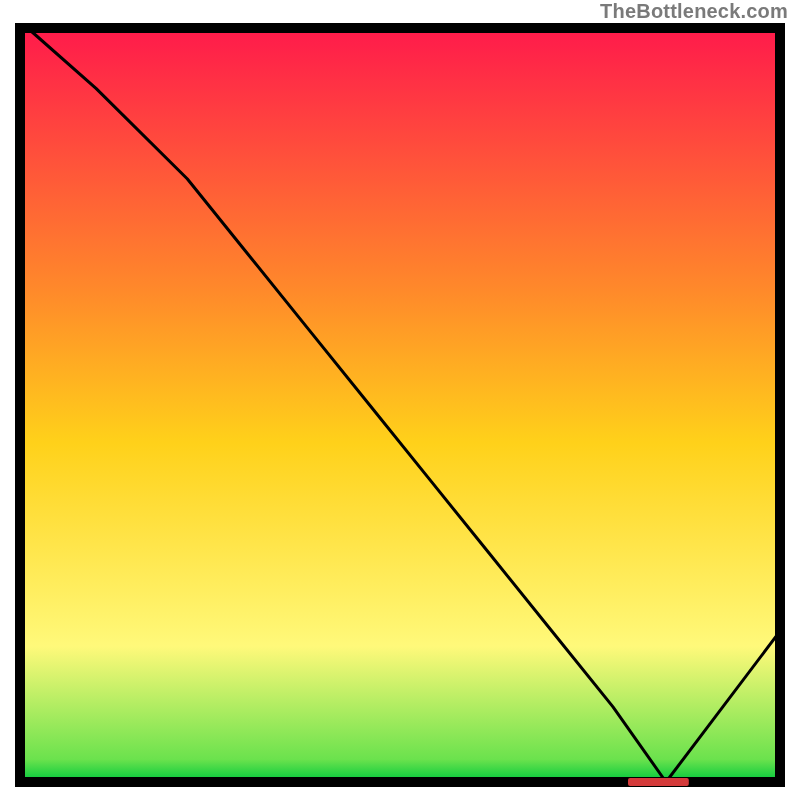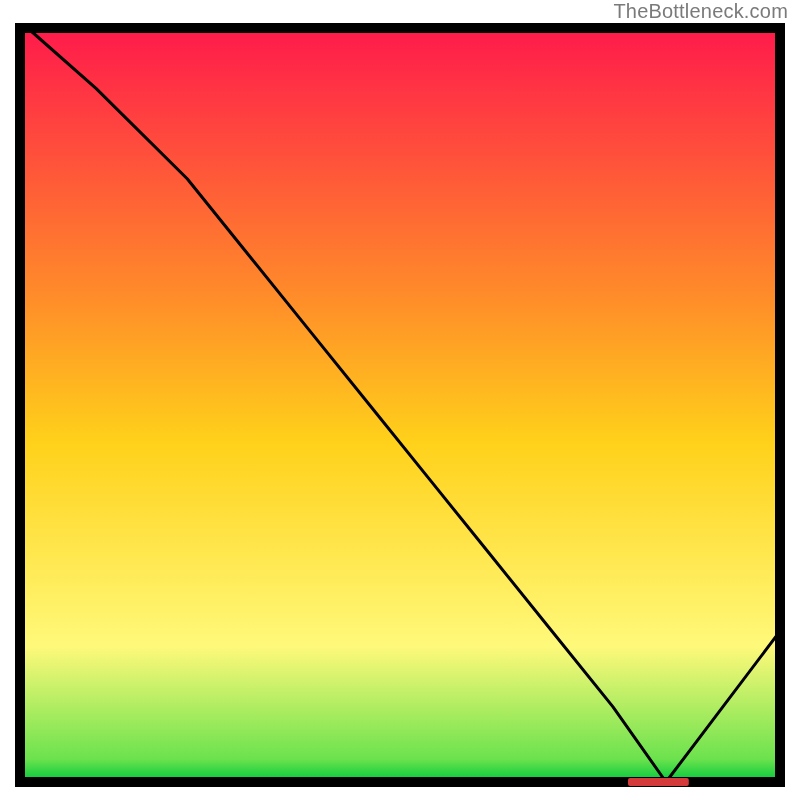--- a/index.html
+++ b/index.html
@@ -14,21 +14,21 @@
   .chart-container {
     position: relative;
     width: 800px;
     height: 800px;
   }
   .watermark {
     position: absolute;
     top: 0;
     right: 12px;
     font-size: 20px;
-    font-weight: 400;
+    font-weight: 700;
     color: #7a7a7a;
     letter-spacing: 0.2px;
     z-index: 5;
   }
   svg {
     display: block;
   }
 </style>
 </head>
 <body>

